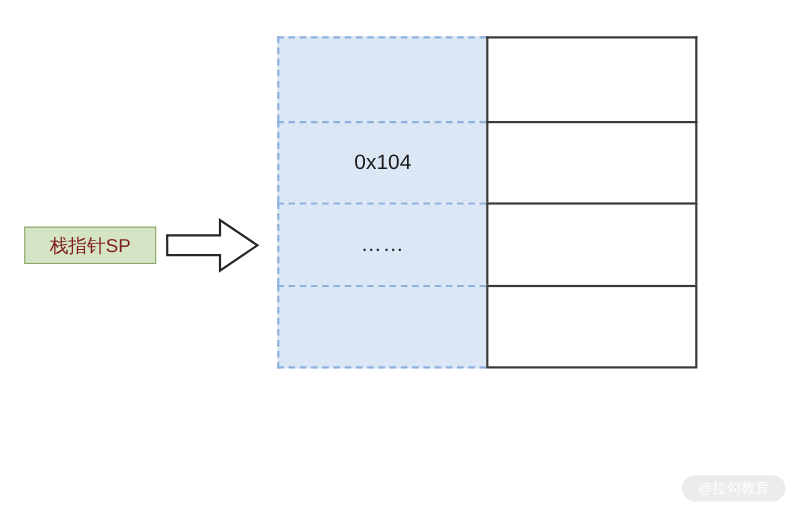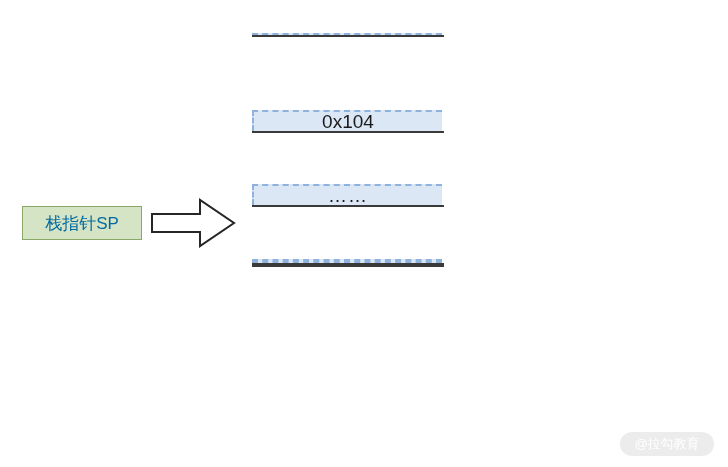--- a/index.html
+++ b/index.html
@@ -30,21 +30,21 @@
     top: 206px;
     width: 120px;
     height: 34px;
     box-sizing: border-box;
     background: #d5e4c4;
     border: 1px solid #8aa868;
     display: flex;
     align-items: center;
     justify-content: center;
     font-size: 17px;
-    color: #0369a1;
+    color: #7f1d1d;
     letter-spacing: 0px;
     white-space: nowrap;
   }
 
   
   .sp-arrow {
     position: absolute;
     left: 150px;
     top: 197px;
     width: 86px;
@@ -56,21 +56,21 @@
     position: absolute;
     left: 240px;
     top: 33px;
     width: 382px;
     height: 378px;
     display: flex;
     flex-direction: column;
   }
   .mem-row {
     display: flex;
-    flex-direction: column;
+    flex-direction: row;
     width: 100%;
     padding-left: 12px;
   }
   .mem-row.r0 { height: 77px; }
   .mem-row.r1 { height: 74px; }
   .mem-row.r2 { height: 76px; }
   .mem-row.r3 { height: 75px; }
   .mem-row.r4 { height: 76px; }
 
   .addr-cell {

